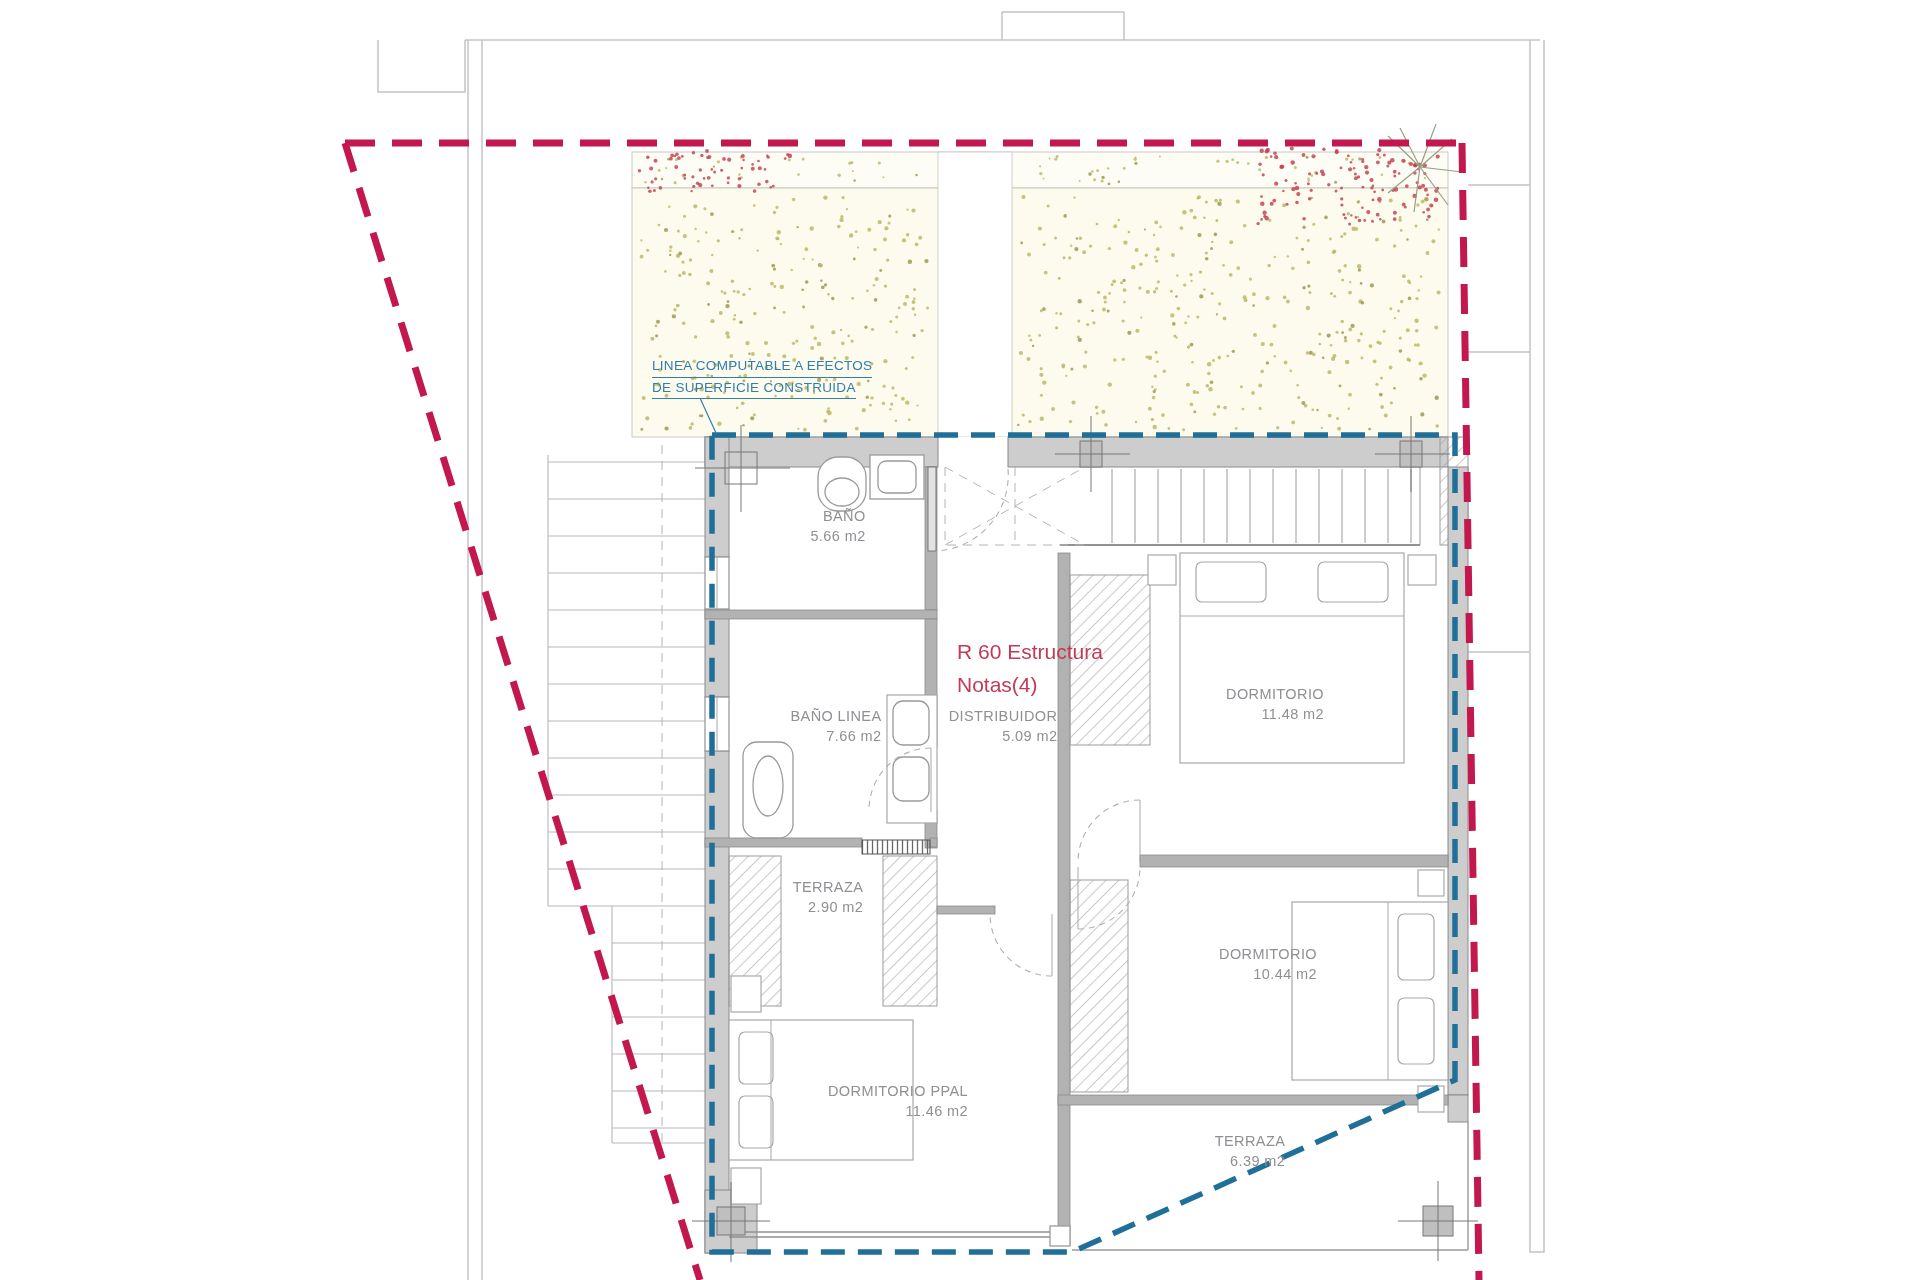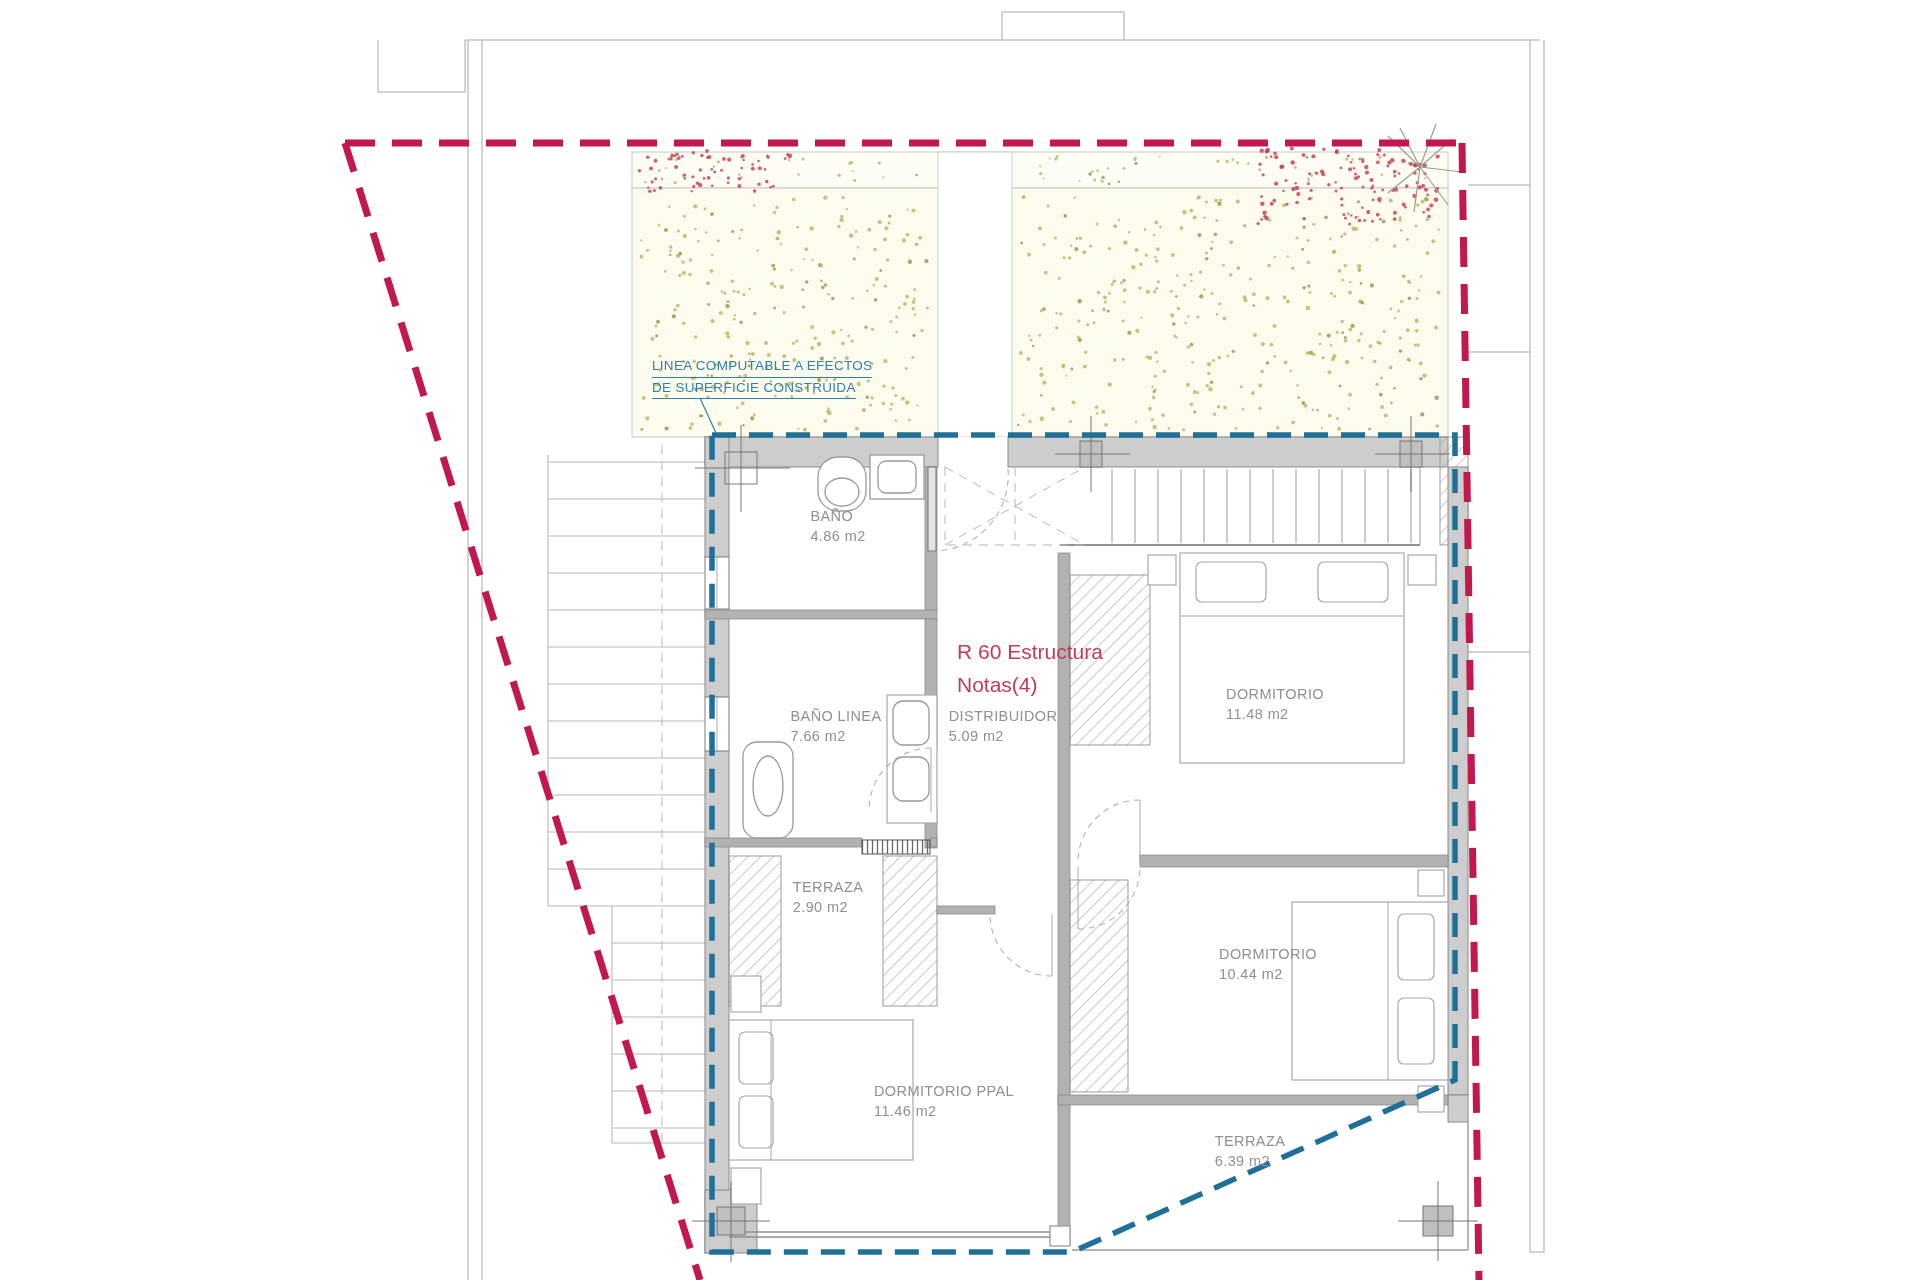--- a/index.html
+++ b/index.html
@@ -42,21 +42,21 @@
   .stairedge{stroke:#6e6e6e;stroke-width:1.7}
   .dashthin{stroke:#b5b5b5;stroke-width:1;stroke-dasharray:9 7;fill:none}
   .extstep{stroke:#b7b7b7;stroke-width:1.1}
   .glass{stroke:#8f8f8f;stroke-width:1.4}
   .terr{stroke:#9a9a9a;stroke-width:1.4;fill:none}
   .red-bound{stroke:var(--parcel-boundary);stroke-width:7;stroke-dasharray:30 17;fill:none}
   .blue-bound{stroke:var(--computable-boundary);stroke-width:5.5;stroke-dasharray:24 13;fill:none}
   .blue-leader{stroke:var(--blue-text);stroke-width:1.2}
   .plant{stroke:#97a083;stroke-width:1.2}
 
-  .room-label{position:absolute;transform:translate(-50%,-50%);text-align:left;
+  .room-label{position:absolute;transform:translate(-50%,-50%);text-align:right;
     color:var(--label-text);font-size:14.5px;line-height:1.35;letter-spacing:.4px;white-space:nowrap}
   .note-blue{position:absolute;color:var(--blue-text);font-size:13.5px;line-height:1.45;
     letter-spacing:.3px;white-space:nowrap}
   .note-blue span{display:inline-block;border-bottom:1.2px solid currentColor;padding-bottom:1px}
   .note-red{position:absolute;color:var(--red-text);font-size:21px;line-height:1.55;white-space:nowrap}
 </style>
 </head>
 <body>
 
 <div class="canvas">
@@ -1121,21 +1121,21 @@
   <div><span>DE SUPERFICIE CONSTRUIDA</span></div>
 </div>
 
 <div class="note-red" style="left:957px;top:636px">
   <div>R 60 Estructura</div>
   <div>Notas(4)</div>
 </div>
 
 <div class="room-label" style="left:838px;top:527px">
   <div>BAÑO</div>
-      <div>4.86 m2</div>
+      <div>5.66 m2</div>
 </div>
 <div class="room-label" style="left:836px;top:727px">
   <div>BAÑO LINEA</div>
       <div>7.66 m2</div>
 </div>
 <div class="room-label" style="left:1003px;top:727px">
   <div>DISTRIBUIDOR</div>
       <div>5.09 m2</div>
 </div>
 <div class="room-label" style="left:1275px;top:705px">
@@ -1143,21 +1143,21 @@
       <div>11.48 m2</div>
 </div>
 <div class="room-label" style="left:828px;top:898px">
   <div>TERRAZA</div>
       <div>2.90 m2</div>
 </div>
 <div class="room-label" style="left:1268px;top:965px">
   <div>DORMITORIO</div>
       <div>10.44 m2</div>
 </div>
-<div class="room-label" style="left:944px;top:1102px">
+<div class="room-label" style="left:898px;top:1102px">
   <div>DORMITORIO PPAL</div>
       <div>11.46 m2</div>
 </div>
 <div class="room-label" style="left:1250px;top:1152px">
   <div>TERRAZA</div>
       <div>6.39 m2</div>
 </div>
 
 </div>
 

